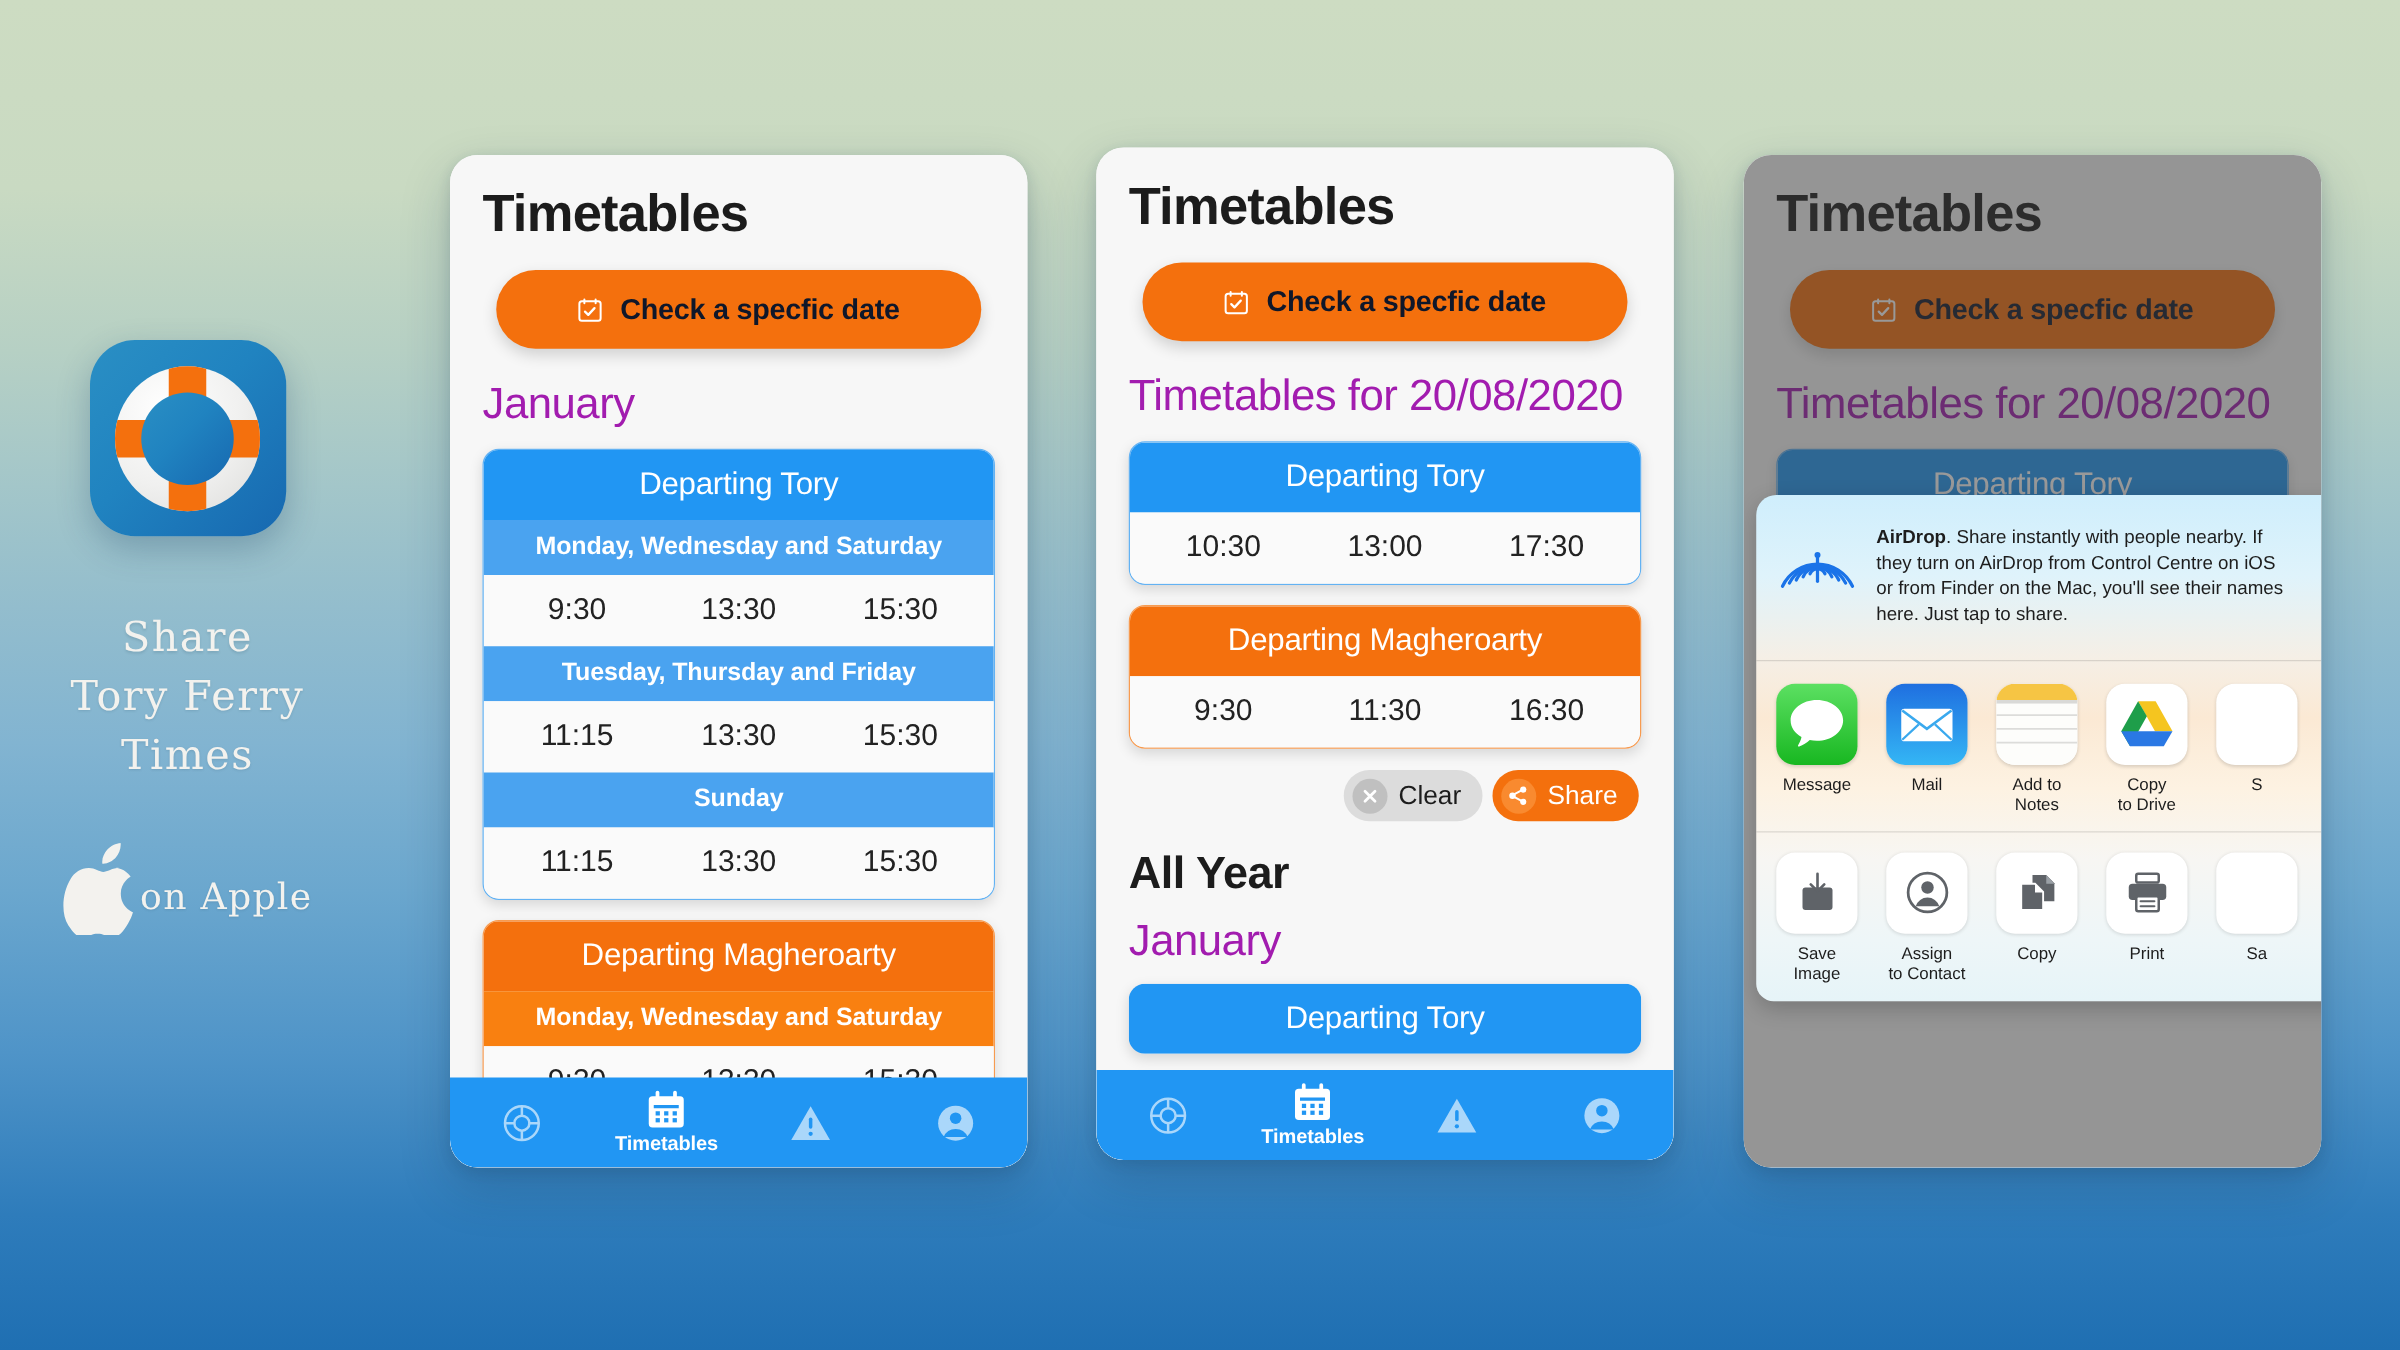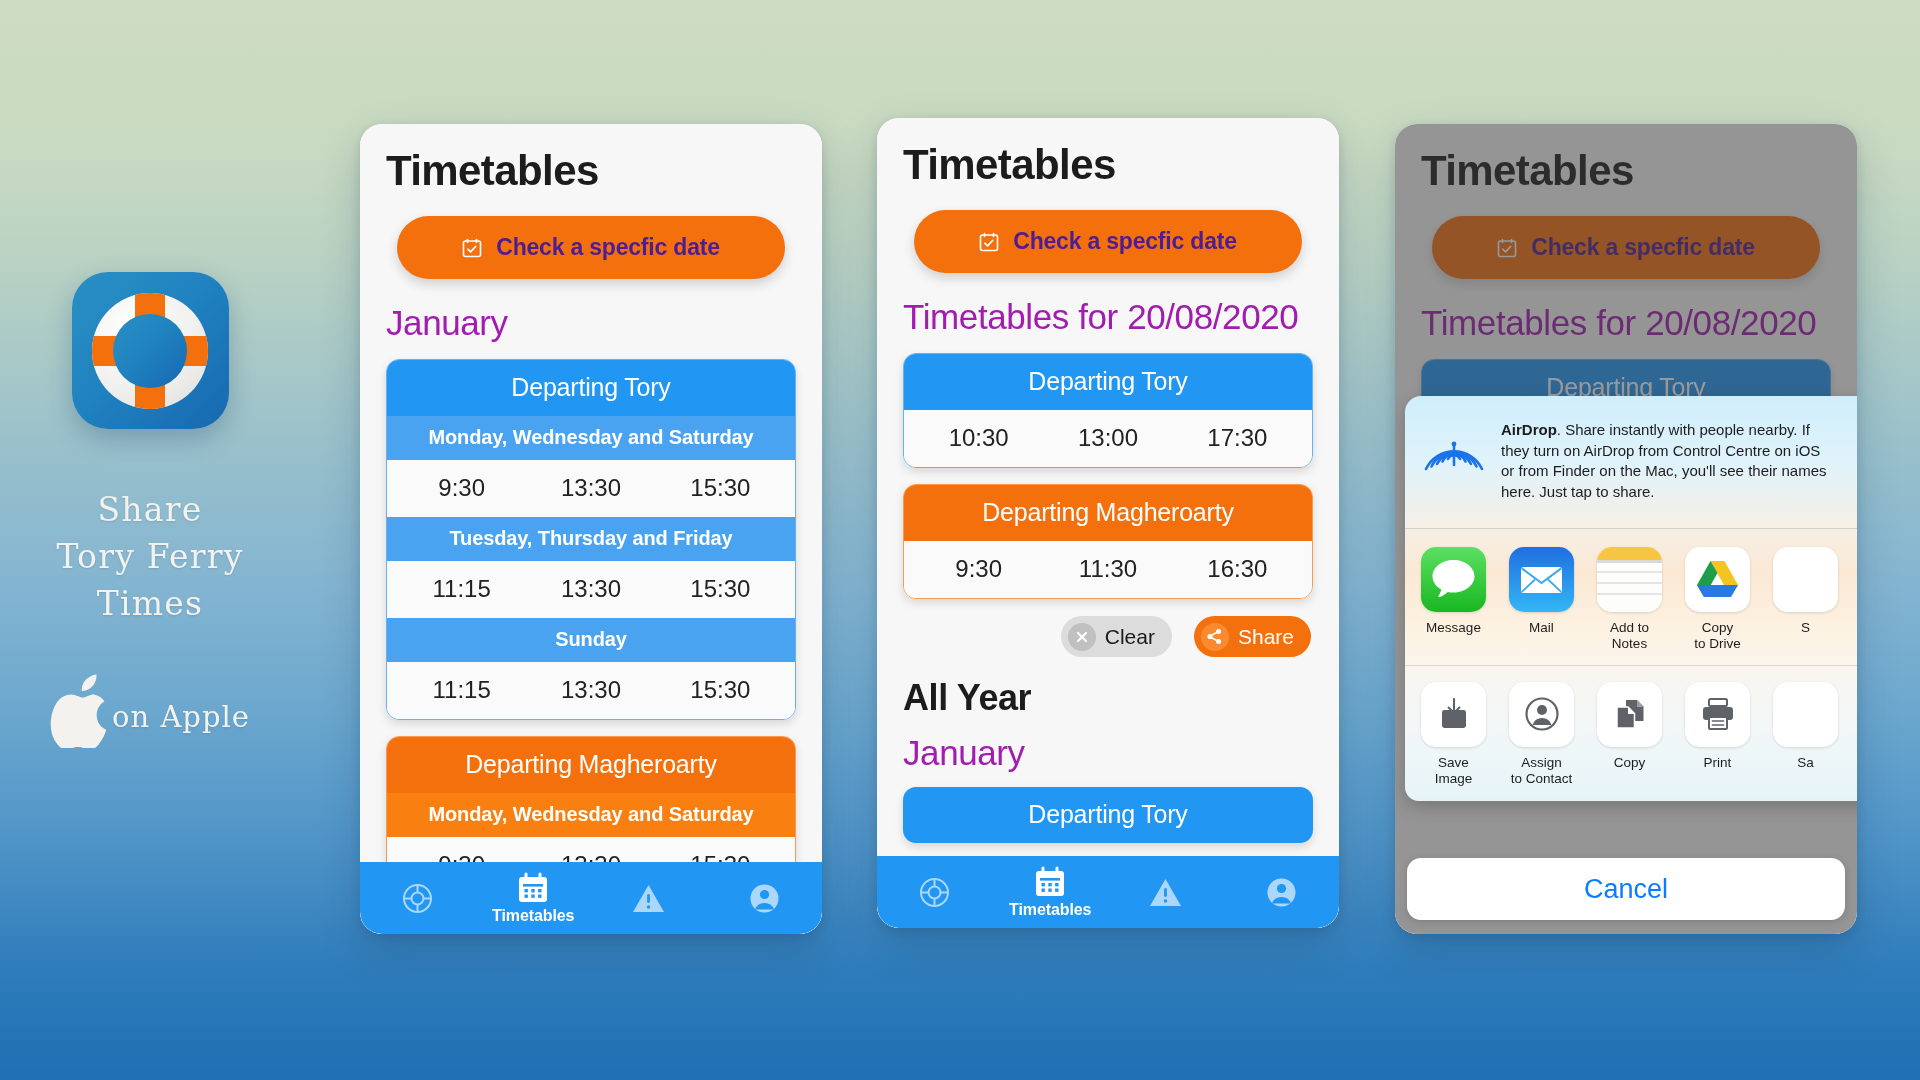--- a/index.html
+++ b/index.html
@@ -108,21 +108,21 @@
     font-size: 42px; font-weight: 700; color: #1c1c1c;
     letter-spacing: -0.6px; line-height: 1.1;
   }
   .date-btn {
     margin: 22px auto 0 auto;
     display: flex; align-items: center; justify-content: center;
     gap: 14px;
     width: 388px; height: 63px;
     border-radius: 32px;
     background: #f4700d;
-    color: #4c1d95;
+    color: #0f172a;
     font-size: 23px; font-weight: 700;
     letter-spacing: -0.2px;
     box-shadow: 0 5px 12px rgba(0,0,0,0.16);
     cursor: pointer;
   }
   .date-btn svg { flex: none; }
   .section-head {
     margin-top: 24px;
     font-size: 35px; font-weight: 500; color: #a21caf;
     letter-spacing: -0.4px;
@@ -158,21 +158,21 @@
   }
   .tt-times span {
     flex: 1; text-align: center;
     font-size: 24px; color: #222; font-weight: 500;
   }
   .tt-card.blue-edge { border: 1px solid #63b2f3; }
   .tt-card.orange-edge { border: 1px solid #f79b50; }
 
   
   .actions {
-    display: flex; justify-content: flex-end; gap: 22px;
+    display: flex; justify-content: flex-end; gap: 8px;
     margin-top: 17px; padding-right: 2px;
   }
   .pill {
     display: flex; align-items: center; gap: 9px;
     height: 41px; padding: 0 17px 0 7px;
     border-radius: 21px;
     font-size: 21px; font-weight: 500;
     cursor: pointer;
   }
   .pill.clear { background: #dcdcdc; color: #1c1c1c; }
@@ -662,15 +662,14 @@
           <div class="app-label">Print</div>
         </div>
 
         <div class="app-cell">
           <div class="action-tile"></div>
           <div class="app-label">Sa</div>
         </div>
       </div>
     </div>
 
-    <div class="cancel-btn">Cancel</div>
   </div>
 </div>
 
 </body></html>

